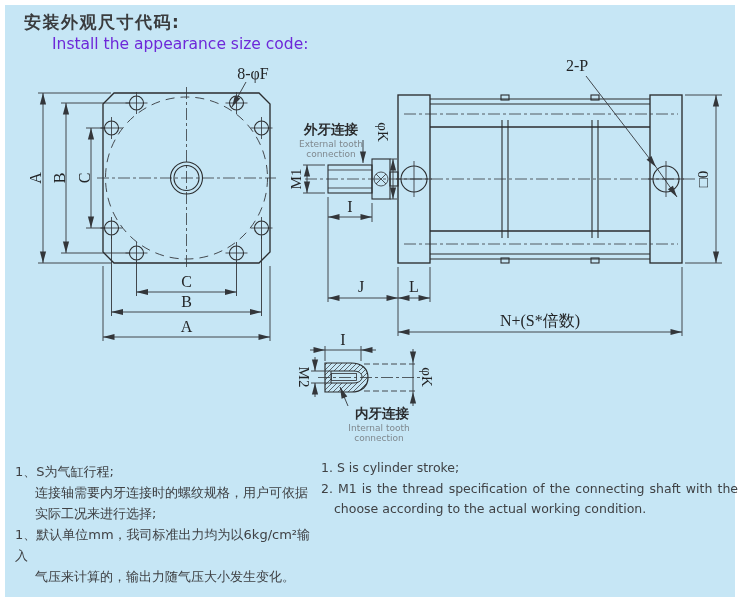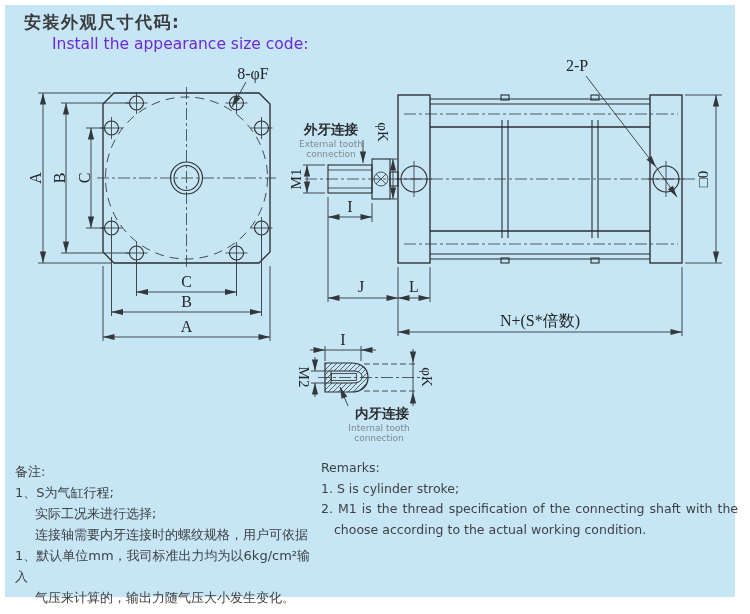--- a/index.html
+++ b/index.html
@@ -268,28 +268,26 @@
       <text class="dimm" transform="translate(426 377) rotate(90)" text-anchor="middle" dy="4">φK</text>
 
       <line class="dim" x1="348" y1="406" x2="340" y2="387" marker-end="url(#arw)"></line>
       <text class="zhl" x="382" y="418" text-anchor="middle">内牙连接</text>
       <text class="enl" x="379" y="431" text-anchor="middle">Internal tooth</text>
       <text class="enl" x="379" y="441" text-anchor="middle">connection</text>
     </g>
   </svg>
 
   <div class="rz">
-    <div>备注:</div>
     <div>1、S为气缸行程;</div>
+    <div class="ind-zh">连接轴需要内牙连接时的螺纹规格，用户可依据</div>
     <div class="ind-zh">实际工况来进行选择;</div>
-    <div class="ind-zh">连接轴需要内牙连接时的螺纹规格，用户可依据</div>
     <div>1、默认单位mm，我司标准出力均为以6kg/cm²输入</div>
     <div class="ind-zh">气压来计算的，输出力随气压大小发生变化。</div>
   </div>
 
   <div class="re">
-    <div>Remarks:</div>
     <div>1. S is cylinder stroke;</div>
     <div class="just">2. M1 is the thread specification of the connecting shaft with the</div>
     <div class="ind-en">choose according to the actual working condition.</div>
 
   </div>
 </div>
 
 </body></html>

